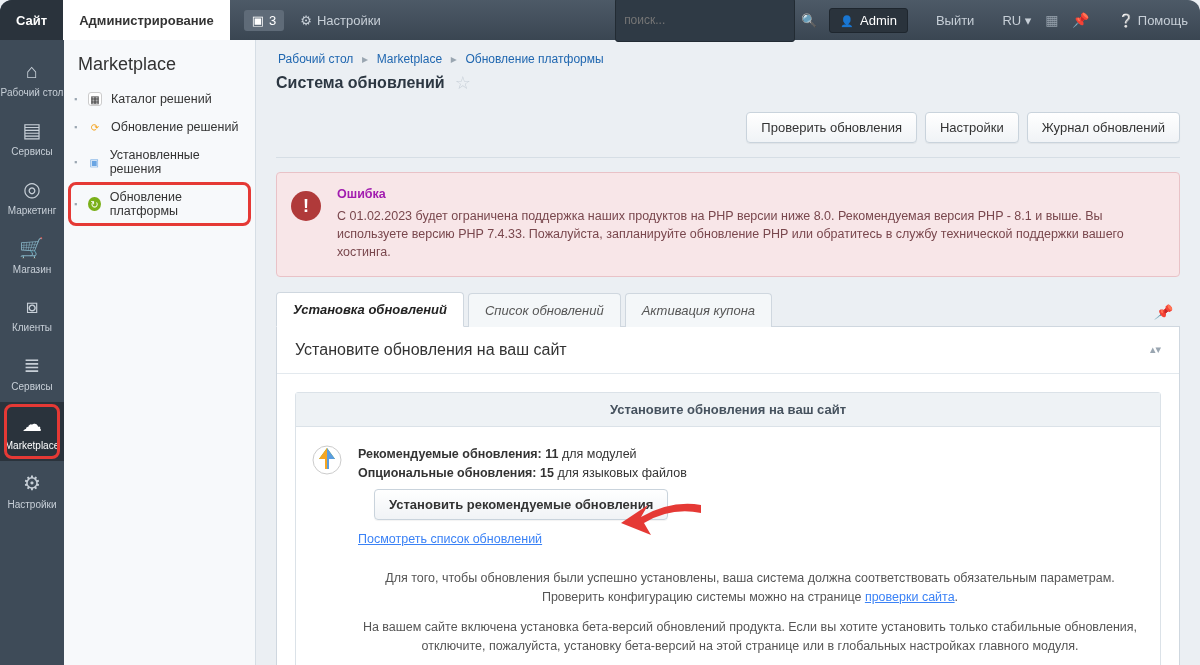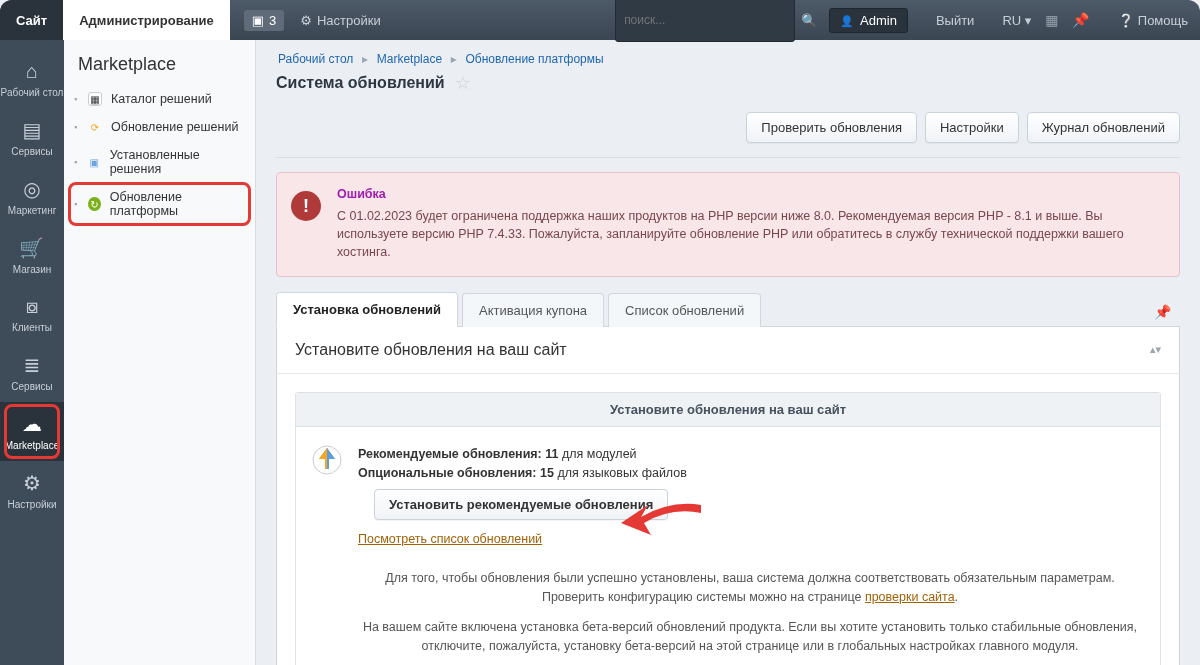--- a/index.html
+++ b/index.html
@@ -50,38 +50,38 @@
 .action-row { padding: 4px 20px 14px; display: flex; justify-content: flex-end; gap: 8px; }
 .btn { background: linear-gradient(#fff,#f0f3f6); border: 1px solid #c9d3dc; border-radius: 4px; padding: 7px 14px; font-size: 13px; color: #333; cursor: pointer; box-shadow: 0 1px 1px rgba(0,0,0,.05); }
 .divider { height:1px; background:#d6dee5; margin:0 20px; }
 
 
 .errbox { margin: 14px 20px; border: 1px solid #e9c2c7; background: #f8e6e8; border-radius: 4px; padding: 12px 14px 14px 60px; position: relative; font-size: 12.5px; color: #79474d; line-height: 1.45; }
 .errbox .icn { position: absolute; left: 14px; top: 18px; width: 30px; height: 30px; border-radius: 50%; background: #b03a3a; color: #fff; display: flex; align-items: center; justify-content: center; font-weight: bold; font-size: 18px; }
 .errbox .ttl { font-weight: bold; color: #a21caf; margin-bottom: 4px; }
 
 
-.tabs-row { margin: 10px 20px 0; display: flex; align-items: flex-end; border-bottom: 1px solid #cfd7df; }
+.tabs-row { margin: 10px 20px 0; display: flex; align-items: flex-end; border-bottom: 1px solid #cfd7df; font-style: italic; }
 .tabs-row .tab { background: #f4f7f9; border: 1px solid #cfd7df; border-bottom: none; padding: 9px 16px; font-size: 13px; color: #555; border-radius: 4px 4px 0 0; margin-right: 4px; cursor: pointer; position: relative; top: 1px; }
 .tabs-row .tab.active { background: #fff; font-weight: bold; color: #222; border-bottom: 1px solid #fff; }
 .tabs-row .grow { flex:1; }
 .tabs-row .pin { color:#9aa6b1; padding: 6px 8px; cursor:pointer; font-size:14px; }
 
 
 .panel { margin: 0 20px 20px; background: #fff; border: 1px solid #cfd7df; border-top: none; border-radius: 0 0 4px 4px; }
 .panel .section-head { padding: 14px 18px; font-size: 16px; color: #333; border-bottom: 1px solid #e3e9ee; display:flex; align-items:center; justify-content:space-between; }
 .panel .section-head .tog { color:#9aa6b1; font-size:11px; cursor:pointer; }
 
 .inner-box { margin: 18px; border: 1px solid #dbe2e8; border-radius: 3px; }
 .inner-box .inner-head { background: #eef2f5; border-bottom: 1px solid #dbe2e8; padding: 9px 14px; text-align: center; font-size: 13px; font-weight: bold; color: #46525e; }
 .inner-box .inner-body { padding: 18px 18px 18px 62px; position: relative; font-size: 12.5px; color: #333; line-height: 1.55; }
 .inner-box .inner-body .upd-icn { position:absolute; left:16px; top:18px; width:30px; height:30px; }
 .upd-icn svg { width:30px; height:30px; }
 .inner-body p { margin-bottom: 10px; color:#555;text-align:center; }
-.inner-body a { color: #a16207; text-decoration: underline; }
+.inner-body a { color: #3b82f6; text-decoration: underline; }
 .inner-body .install-btn { display:inline-block; margin: 6px 16px 10px; text-decoration: underline; }
 .inner-body .install-btn button { font-weight:bold; }
 
 
 .arrow { position: absolute; pointer-events: none; }
 .arrow svg { width: 90px; height: 50px; }
 
 
 .gear::before { content:"⚙"; }
 .user::before { content:"👤"; font-size:11px; }
@@ -201,22 +201,22 @@
   <div class="divider"></div>
 
   <div class="errbox">
     <div class="icn">!</div>
     <div class="ttl">Ошибка</div>
     <div>С 01.02.2023 будет ограничена поддержка наших продуктов на PHP версии ниже 8.0. Рекомендуемая версия PHP - 8.1 и выше. Вы используете версию PHP 7.4.33. Пожалуйста, запланируйте обновление PHP или обратитесь в службу технической поддержки вашего хостинга.</div>
   </div>
 
   <div class="tabs-row">
     <div class="tab active">Установка обновлений</div>
+    <div class="tab">Список обновлений</div>
     <div class="tab">Активация купона</div>
-    <div class="tab">Список обновлений</div>
     <div class="grow"></div>
     <div class="pin">📌</div>
   </div>
 
   <div class="panel">
     <div class="section-head">
       <span>Установите обновления на ваш сайт</span>
       <span class="tog">▴▾</span>
     </div>
 

